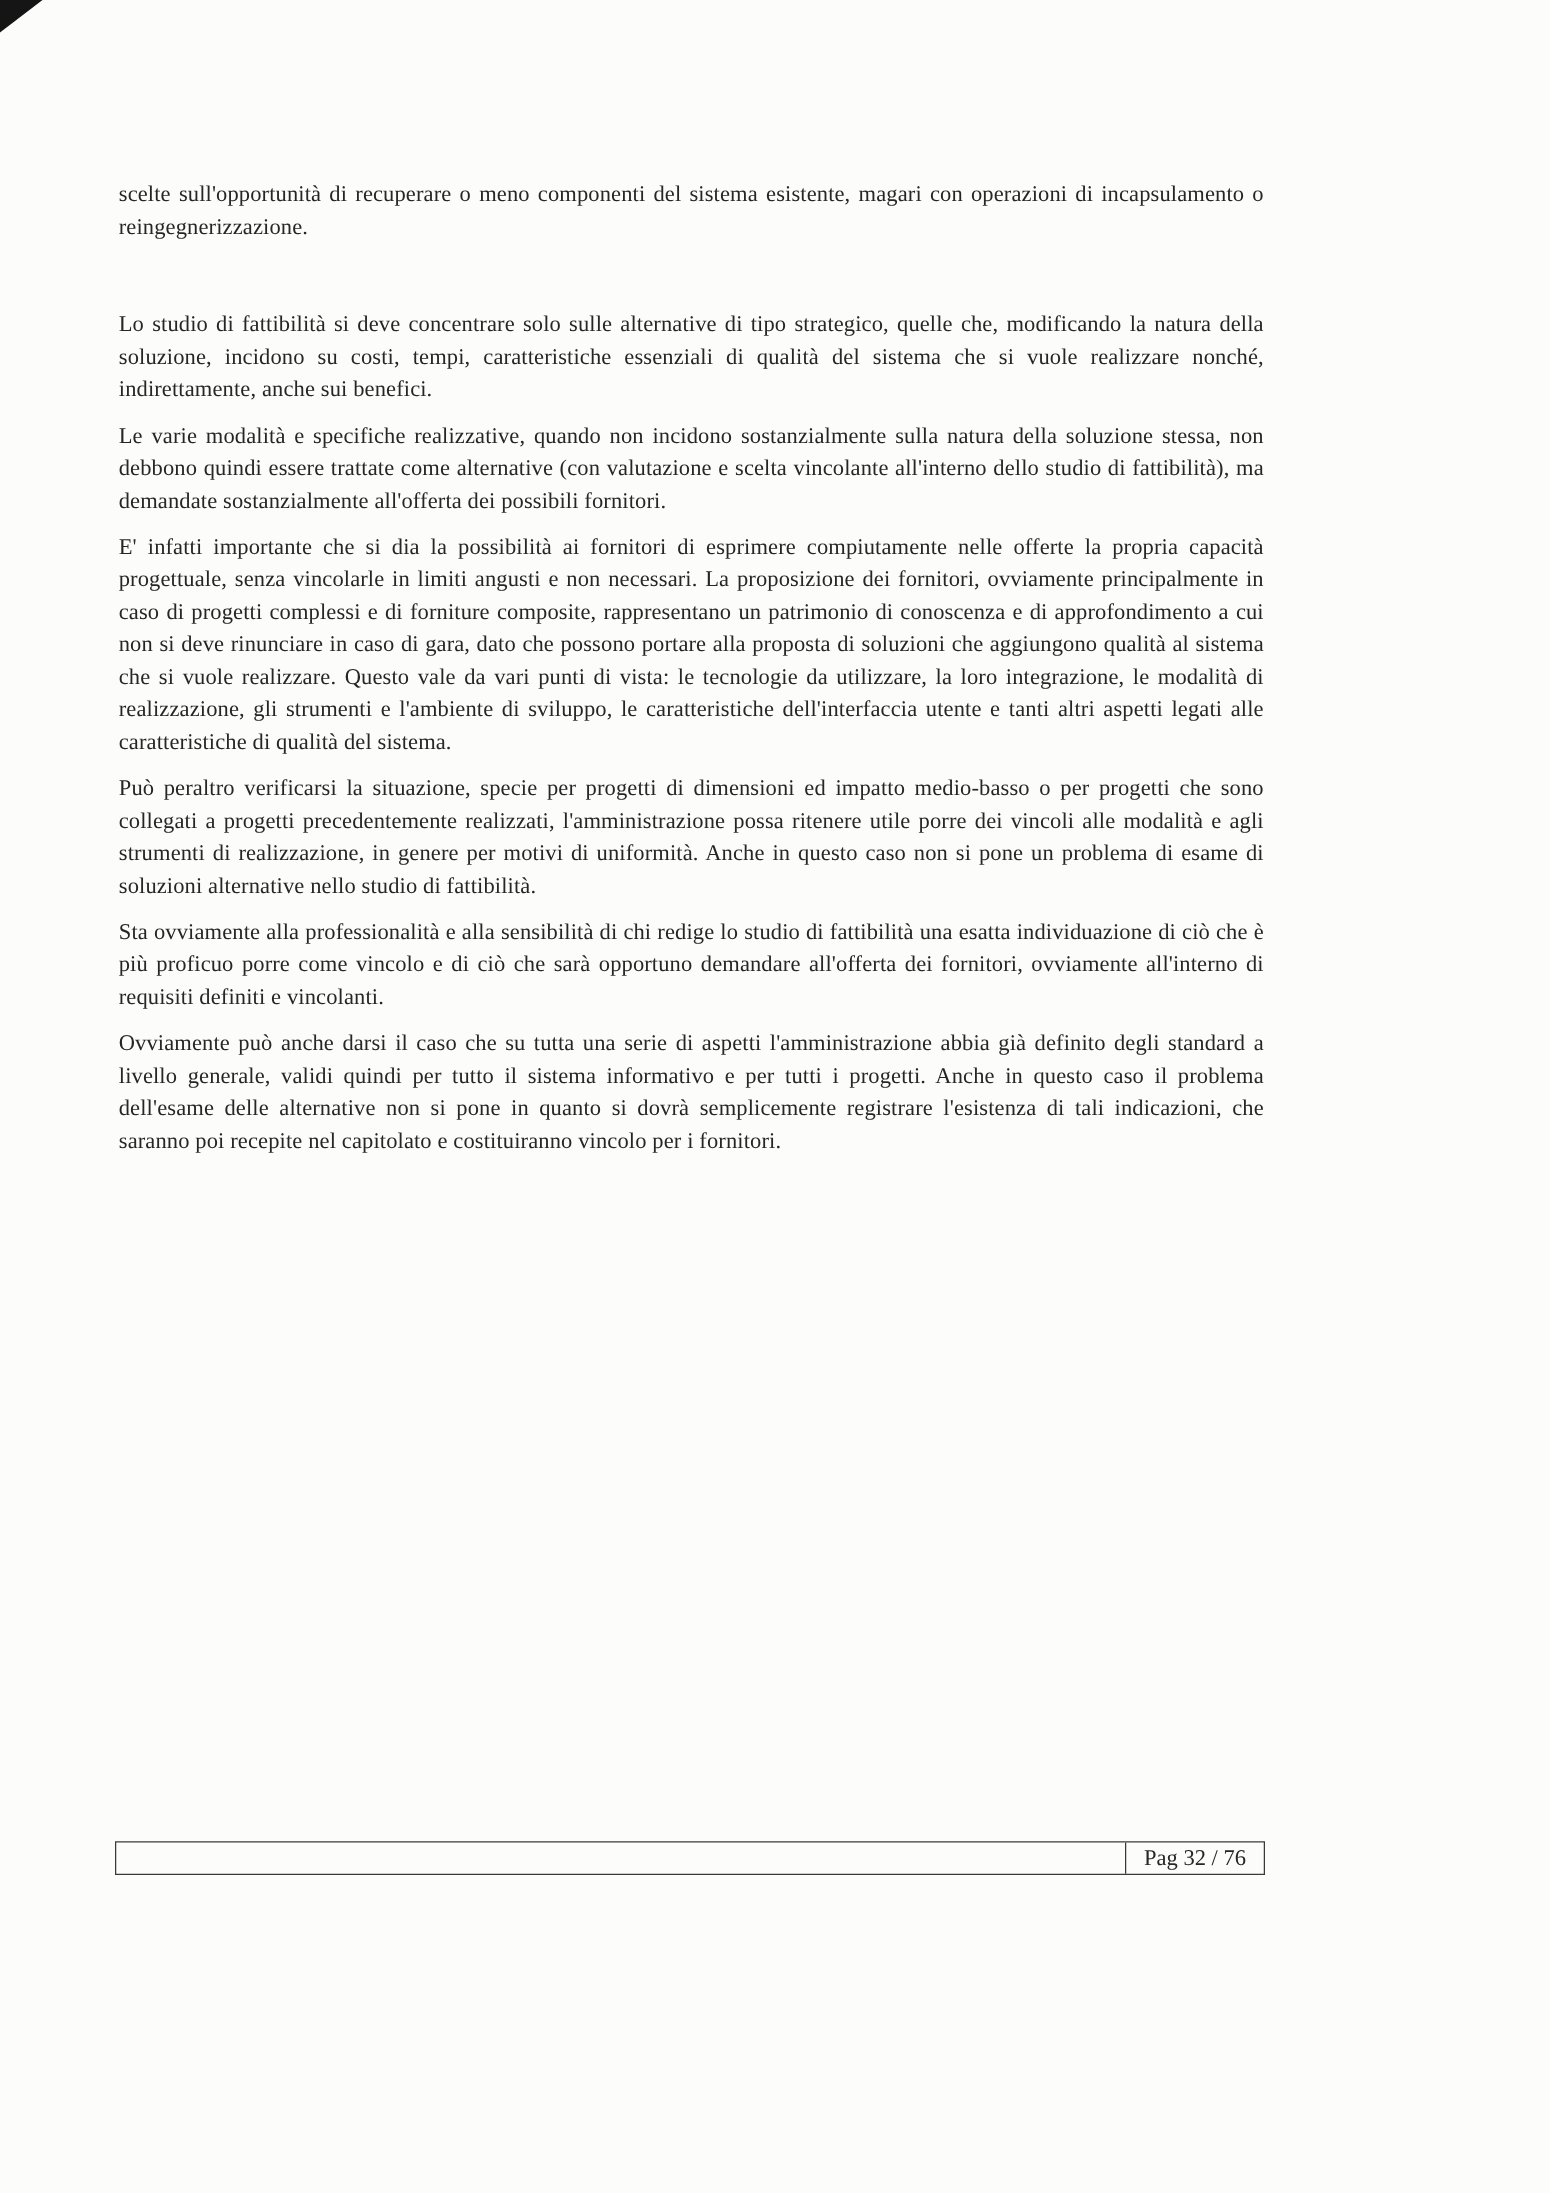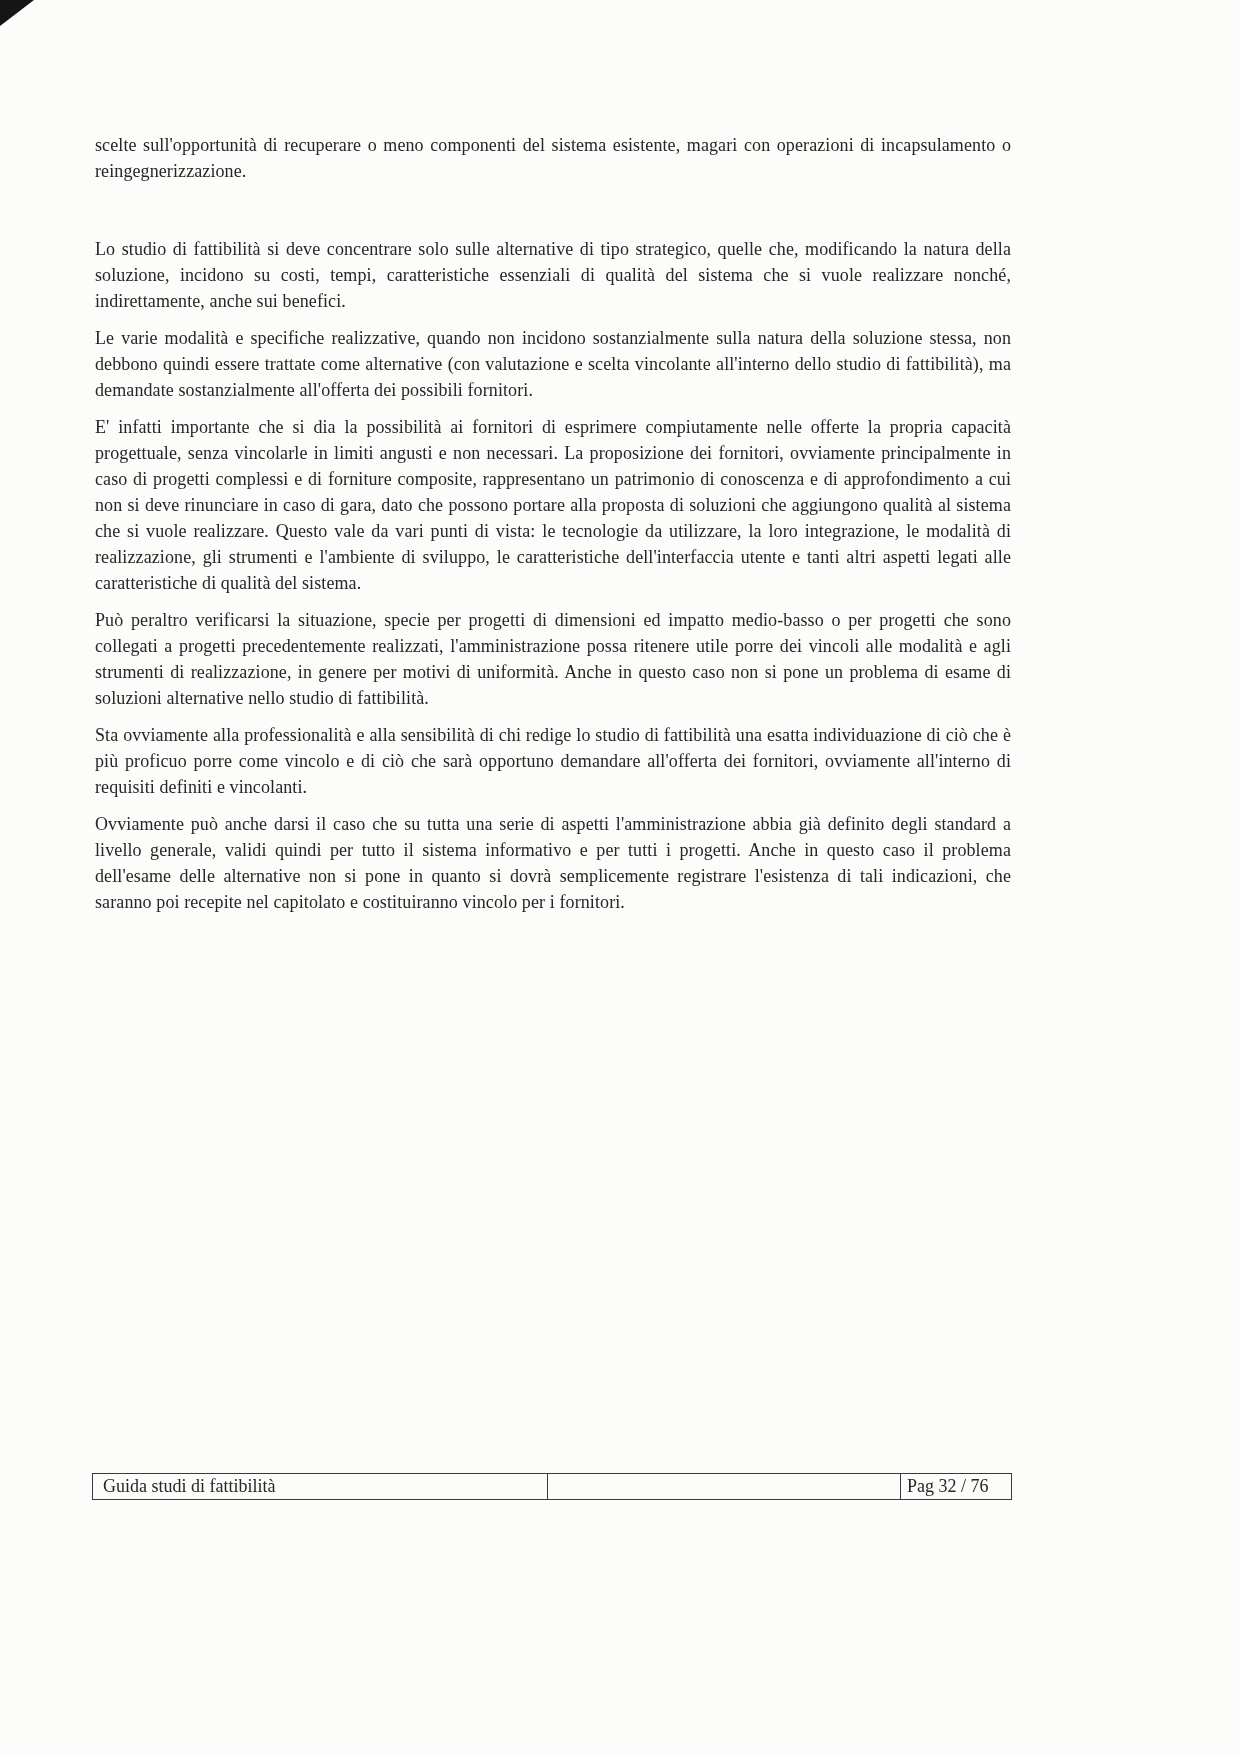--- a/index.html
+++ b/index.html
@@ -20,21 +20,21 @@
     position: absolute;
     top: 0;
     left: 0;
     width: 0;
     height: 0;
     border-top: 26px solid #151515;
     border-right: 34px solid transparent;
   }
   .content {
     position: absolute;
-    top: 132px;
+    top: 142px;
     left: 95px;
     width: 916px;
   }
   p.para {
     margin: 0 0 11px 0;
     font-size: 18px;
     line-height: 26px;
     text-align: justify;
     letter-spacing: 0.1px;
   }
@@ -61,20 +61,21 @@
     box-sizing: border-box;
     white-space: nowrap;
     overflow: hidden;
   }
   .footer-mid {
     flex: 1 1 auto;
     border-right: 1px solid #3a3a3a;
   }
   .footer-right {
     flex: 0 0 110px;
+    text-align: center;
     padding: 0 6px;
     box-sizing: border-box;
     white-space: nowrap;
   }
 </style>
 </head>
 <body>
 
 <div class="corner-artifact"></div>
 
@@ -82,16 +83,15 @@
   <p class="para">scelte sull'opportunità di recuperare o meno componenti del sistema esistente, magari con operazioni di incapsulamento o reingegnerizzazione.</p>
   <p class="para gap-before">Lo studio di fattibilità si deve concentrare solo sulle alternative di tipo strategico, quelle che, modificando la natura della soluzione, incidono su costi, tempi, caratteristiche essenziali di qualità del sistema che si vuole realizzare nonché, indirettamente, anche sui benefici.</p>
   <p class="para">Le varie modalità e specifiche realizzative, quando non incidono sostanzialmente sulla natura della soluzione stessa, non debbono quindi essere trattate come alternative (con valutazione e scelta vincolante all'interno dello studio di fattibilità), ma demandate sostanzialmente all'offerta dei possibili fornitori.</p>
   <p class="para">E' infatti importante che si dia la possibilità ai fornitori di esprimere compiutamente nelle offerte la propria capacità progettuale, senza vincolarle in limiti angusti e non necessari. La proposizione dei fornitori, ovviamente principalmente in caso di progetti complessi e di forniture composite, rappresentano un patrimonio di conoscenza e di approfondimento a cui non si deve rinunciare in caso di gara, dato che possono portare alla proposta di soluzioni che aggiungono qualità al sistema che si vuole realizzare. Questo vale da vari punti di vista: le tecnologie da utilizzare, la loro integrazione, le modalità di realizzazione, gli strumenti e l'ambiente di sviluppo, le caratteristiche dell'interfaccia utente e tanti altri aspetti legati alle caratteristiche di qualità del sistema.</p>
   <p class="para">Può peraltro verificarsi la situazione, specie per progetti di dimensioni ed impatto medio-basso o per progetti che sono collegati a progetti precedentemente realizzati, l'amministrazione possa ritenere utile porre dei vincoli alle modalità e agli strumenti di realizzazione, in genere per motivi di uniformità. Anche in questo caso non si pone un problema di esame di soluzioni alternative nello studio di fattibilità.</p>
   <p class="para">Sta ovviamente alla professionalità e alla sensibilità di chi redige lo studio di fattibilità una esatta individuazione di ciò che è più proficuo porre come vincolo e di ciò che sarà opportuno demandare all'offerta dei fornitori, ovviamente all'interno di requisiti definiti e vincolanti.</p>
   <p class="para">Ovviamente può anche darsi il caso che su tutta una serie di aspetti l'amministrazione abbia già definito degli standard a livello generale, validi quindi per tutto il sistema informativo e per tutti i progetti. Anche in questo caso il problema dell'esame delle alternative non si pone in quanto si dovrà semplicemente registrare l'esistenza di tali indicazioni, che saranno poi recepite nel capitolato e costituiranno vincolo per i fornitori.</p>
 </div>
 
 <div class="footer">
-  <div class="footer-left">Guida studi di fattibilità</div>
   <div class="footer-mid"></div>
   <div class="footer-right">Pag 32 / 76</div>
 </div>
 
 </body></html>

